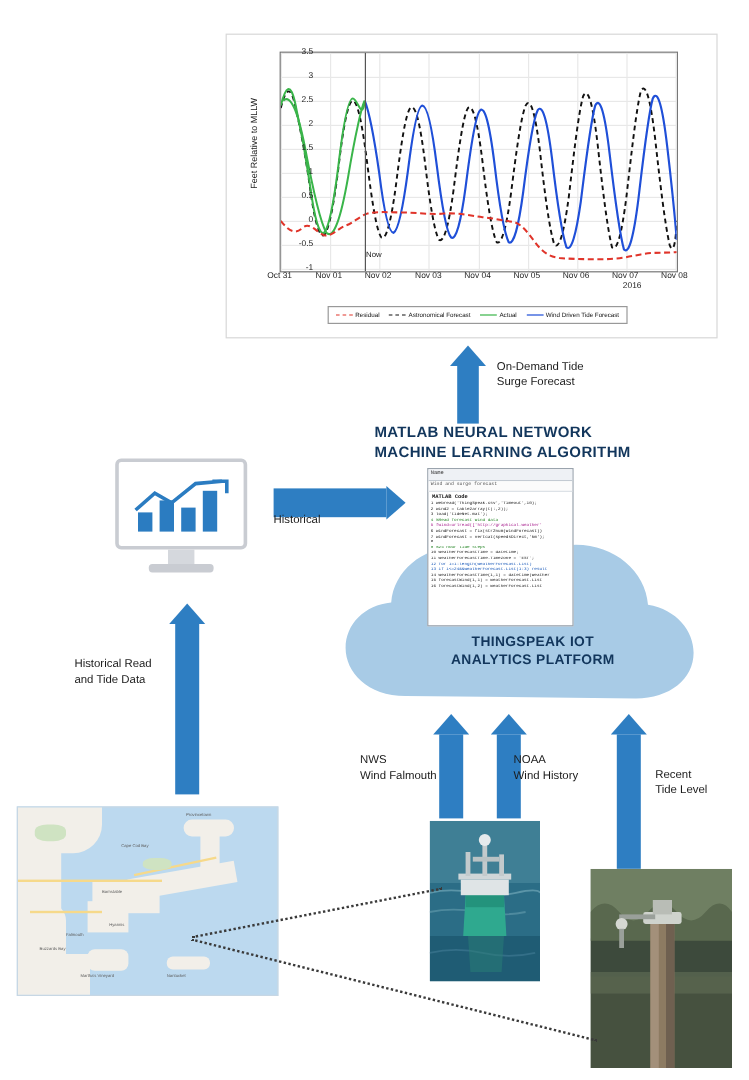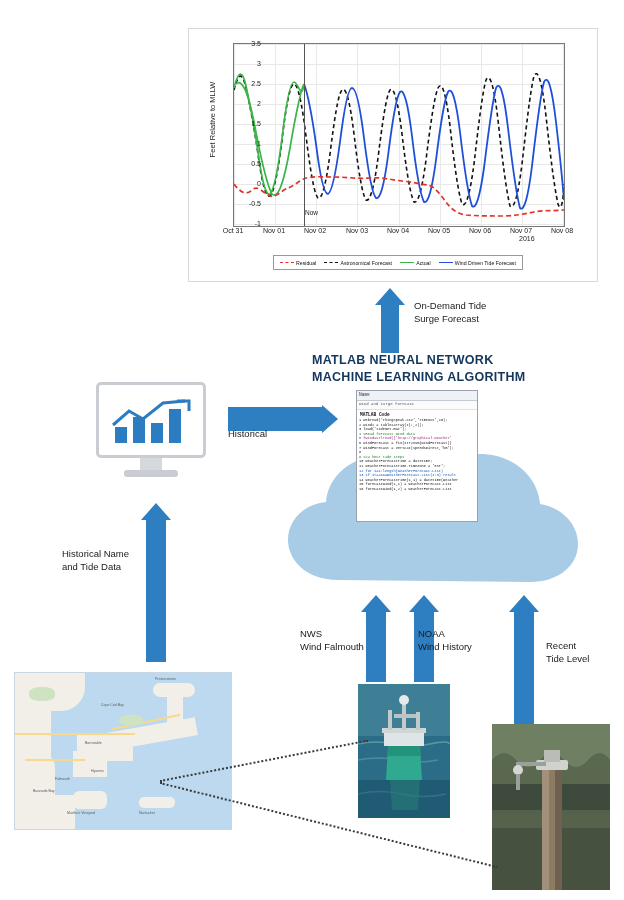--- a/index.html
+++ b/index.html
@@ -400,20 +400,22 @@
 Surge Forecast</span></div>
 
   <div class="title-bold" style="left:312px; top:352px; width:270px; font-size:12.5px; line-height:1.35; white-space:pre;"><span>MATLAB NEURAL NETWORK
 MACHINE LEARNING ALGORITHM</span></div>
 
   <div id="cloud">
     <svg width="300" height="160" viewBox="0 0 300 160">
       <path d="M56,140 C24,140 6,120 6,100 C6,80 22,64 44,62 C46,36 70,16 98,16 C118,16 136,26 146,42 C156,26 176,14 198,14 C230,14 256,36 258,64 C282,68 296,86 296,104 C296,126 276,142 248,142 Z" fill="#a8cbe6"></path>
     </svg>
   </div>
+  <div id="cloud-label" style="white-space:pre;"><span>THINGSPEAK IOT
+ANALYTICS PLATFORM</span></div>
 
   <div id="code-window">
     <div id="code-header">Name</div>
     <div id="code-subheader">Wind and surge forecast</div>
     <div id="code-title">MATLAB Code</div>
     <div id="code-body">
       <div class="code-line">1  webread('ThingSpeak.csv','Timeout',10);</div>
       <div class="code-line">2  wind2 = table2array(t(:,2));</div>
       <div class="code-line">3  load('tideNet.mat');</div>
       <div class="code-line cl-cmt">4  %Read forecast wind data</div>
@@ -446,31 +448,31 @@
     <div id="monitor-neck"></div>
     <div id="monitor-base"></div>
   </div>
 
   <div class="arrow-up-shaft" style="left:228px; top:407px; width:94px; height:24px;"></div>
   <div class="arrow-head-right" style="left:322px; top:405px;"></div>
   <div class="label" style="left:228px; top:428px;"><span>Historical</span></div>
 
   <div class="arrow-up-shaft" style="left:146px; top:520px; width:20px; height:142px;"></div>
   <div class="arrow-head-up" style="left:141px; top:503px;"></div>
-  <div class="label" style="left:62px; top:548px; white-space:pre;"><span>Historical Name
+  <div class="label" style="left:62px; top:548px; white-space:pre;"><span>Historical Read
 and Tide Data</span></div>
 
   <div class="arrow-up-shaft" style="left:366px; top:612px; width:20px; height:70px;"></div>
   <div class="arrow-head-up" style="left:361px; top:595px;"></div>
   <div class="label" style="left:300px; top:628px; white-space:pre;"><span>NWS
 Wind Falmouth</span></div>
 
   <div class="arrow-up-shaft" style="left:414px; top:612px; width:20px; height:70px;"></div>
   <div class="arrow-head-up" style="left:409px; top:595px;"></div>
-  <div class="label" style="left:418px; top:628px; white-space:pre;"><span>NOAA
+  <div class="label" style="left:428px; top:628px; white-space:pre;"><span>NOAA
 Wind History</span></div>
 
   <div class="arrow-up-shaft" style="left:514px; top:612px; width:20px; height:112px;"></div>
   <div class="arrow-head-up" style="left:509px; top:595px;"></div>
   <div class="label" style="left:546px; top:640px; white-space:pre;"><span>Recent
 Tide Level</span></div>
 
   <div id="map">
 
     <div class="land" style="left:-10px; top:-6px; width:80px; height:44px; border-radius:0 0 24px 0;"></div>

